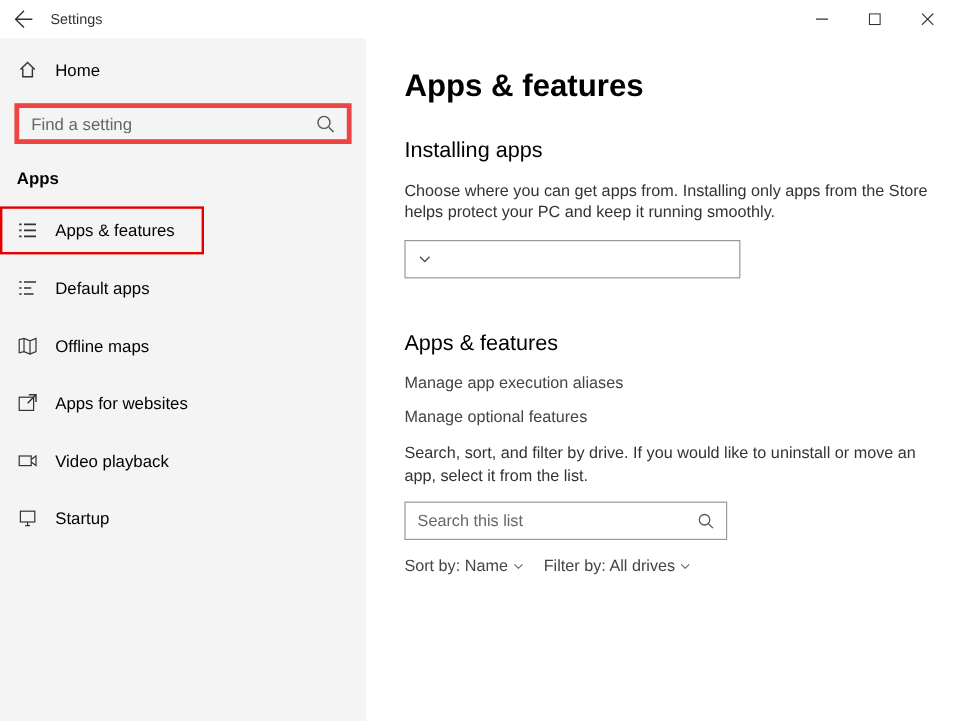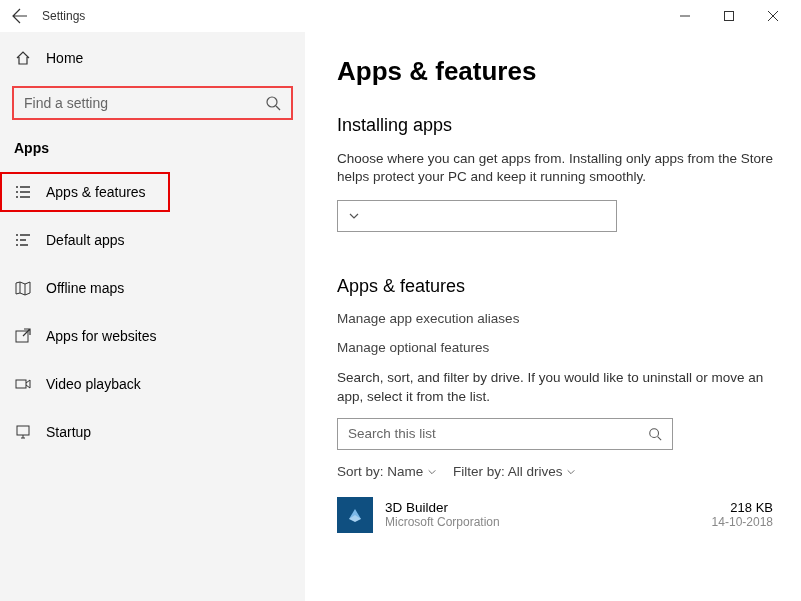--- a/index.html
+++ b/index.html
@@ -7,37 +7,37 @@
 .titlebar { height: 32px; display: flex; align-items: center; padding: 0 6px; }
 .titlebar .back { width: 28px; height: 28px; display:flex; align-items:center; justify-content:center; cursor:pointer; }
 .titlebar .title { font-size: 12px; margin-left: 8px; color:#333; }
 .win-controls { margin-left:auto; display:flex; }
 .win-controls div { width: 44px; height: 30px; display:flex; align-items:center; justify-content:center; cursor:pointer; font-size: 11px; }
 .body { flex:1; display:flex; }
 .sidebar { width: 305px; background: #f4f4f4; padding-top: 6px; }
 .home { display:flex; align-items:center; height:40px; padding-left:14px; cursor:pointer; }
 .home span.icon { width:18px; display:flex; justify-content:center; }
 .home span.label { margin-left: 14px; font-size: 14px; }
-.searchbox { margin: 8px 12px 10px 12px; height: 34px; border: 2px solid #ef4444; display:flex; align-items:center; padding: 0 10px; background:#f4f4f4; }
+.searchbox { margin: 8px 12px 10px 12px; height: 34px; border: 4px solid #ef4444; display:flex; align-items:center; padding: 0 10px; background:#f4f4f4; }
 .searchbox input { flex:1; border:none; background:transparent; font-size:14px; outline:none; color:#555; }
 .searchbox input::placeholder { color:#666; }
 .group-label { font-weight:600; font-size:14px; padding: 10px 14px 16px 14px; }
 .navitem { display:flex; align-items:center; height: 40px; padding-left: 14px; cursor:pointer; margin-bottom: 8px; }
 .navitem.selected { outline: 2px solid #e60000; outline-offset: -2px; width: 170px; }
 .navitem .icon { width: 18px; height:18px; display:flex; align-items:center; justify-content:center; }
 .navitem .label { margin-left: 14px; font-size:14px; }
 .main { flex:1; padding: 24px 18px 0 32px; overflow:hidden; }
 h1 { font-size: 26px; font-weight:600; margin-bottom: 28px; }
 h2 { font-size: 18px; font-weight:400; margin-bottom: 14px; }
 .desc { font-size: 13.5px; color:#333; margin-bottom: 14px; line-height:1.35; }
 .dropdown { width: 280px; height: 32px; border:1px solid #999; display:flex; align-items:center; padding: 0 10px; cursor:pointer; margin-bottom: 44px; }
 .dropdown .label { flex:1; font-size:14px; }
 .link { font-size: 13.5px; color:#444; margin-bottom: 14px; cursor:pointer; }
 .desc2 { font-size: 13.5px; color:#333; margin: 10px 0 12px 0; line-height:1.35; }
-.searchlist { width: 336px; height: 32px; border:1px solid #999; display:flex; align-items:center; padding: 0 10px; margin-bottom: 14px; }
+.searchlist { width: 269px; height: 32px; border:1px solid #999; display:flex; align-items:center; padding: 0 10px; margin-bottom: 14px; }
 .searchlist input { flex:1; border:none; outline:none; font-size:13.5px; color:#555; }
 .searchlist input::placeholder { color:#666; }
 .sortfilter { display:flex; gap: 16px; font-size:13.5px; color:#444; margin-bottom: 18px; }
 .sortfilter span.btn { cursor:pointer; }
 .appitem { display:flex; align-items:center; }
 .appicon { width: 36px; height:36px; background:#0f4f80; display:flex; align-items:center; justify-content:center; }
 .appicon svg { fill:#7bb8e8; }
 .appmeta { margin-left: 12px; }
 .appname { font-size:13.5px; }
 .apppub { font-size:12px; color:#888; }
@@ -179,30 +179,14 @@
       </span>
       <span class="btn">
         <span>Filter by:</span>
         <span>All drives</span>
         <svg style="display:inline-block;vertical-align:middle" width="10" height="10" viewBox="0 0 12 12">
             <path d="M2 4 L6 8 L10 4" stroke="#555" fill="none"></path>
           </svg>
       </span>
     </div>
 
-    <div class="appitem">
-      <div class="appicon">
-        <svg width="20" height="20" viewBox="0 0 20 20">
-            <path d="M4 14 L10 4 L16 14 Z" fill="#7bb8e8"></path>
-            <path d="M4 14 L10 10 L16 14 L10 17 Z" fill="#a7d0f0"></path>
-          </svg>
-      </div>
-      <div class="appmeta">
-        <div class="appname">3D Builder</div>
-        <div class="apppub">Microsoft Corporation</div>
-      </div>
-      <div class="appsize">
-        <div class="size">218 KB</div>
-        <div class="date">14-10-2018</div>
-      </div>
-    </div>
   </div>
 </div>
 
 </body></html>

